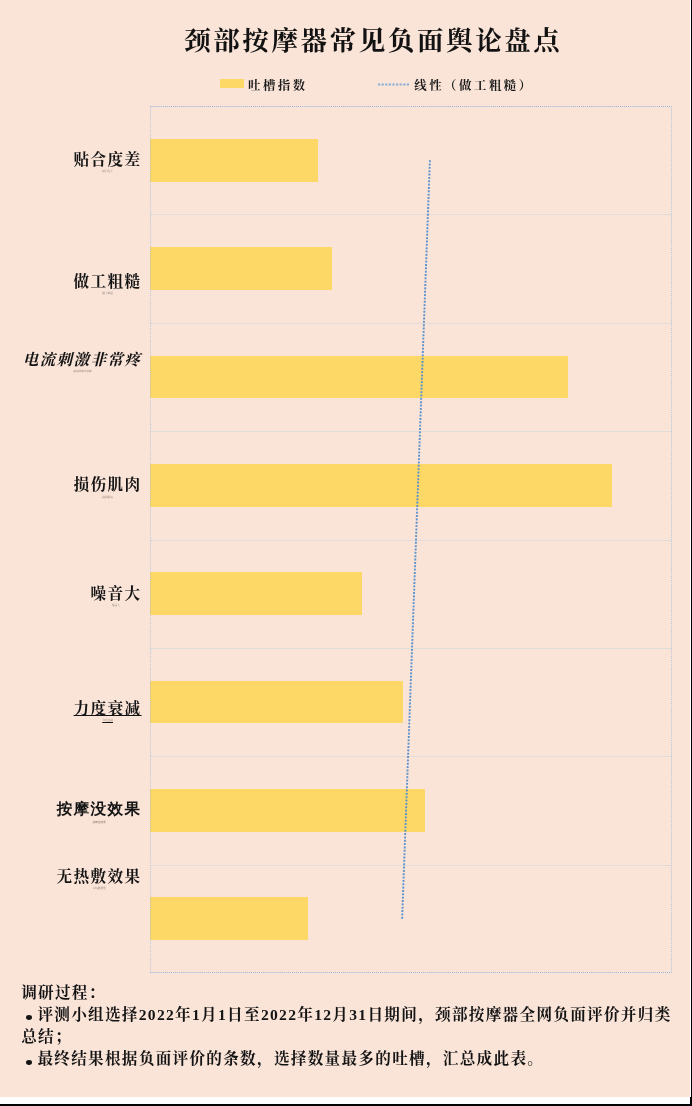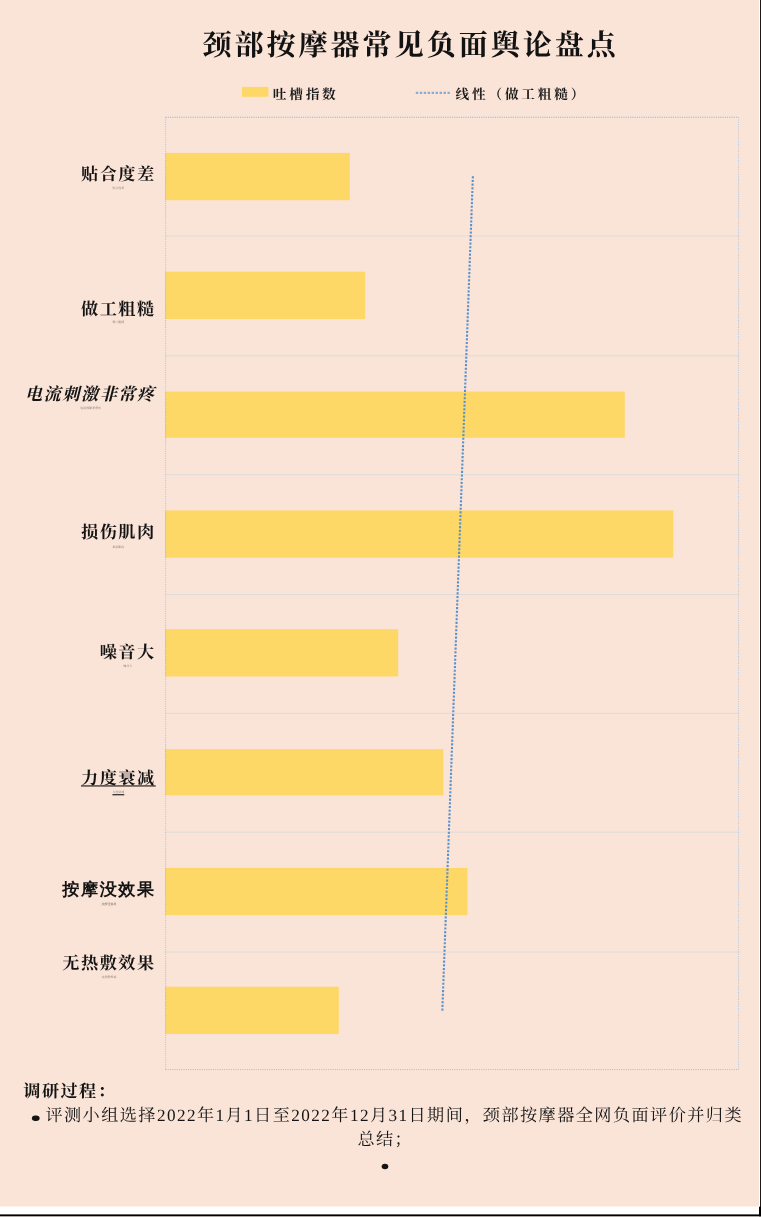--- a/index.html
+++ b/index.html
@@ -35,22 +35,22 @@
 
   .ylabels{position:absolute;left:0;top:106px;width:139.2px;height:867px;}
   .ylabel{position:absolute;right:-3.8px;text-align:center;white-space:nowrap;
            font-size:15.6px;font-weight:700;color:#141414;line-height:19px;
            letter-spacing:1.4px;padding-right:1.4px;}
   .ylabel-sub{display:block;font-size:2.7px;color:#a5948b;line-height:3px;
                margin-top:1.2px;text-align:center;letter-spacing:0;}
 
   .footer{position:absolute;left:21.2px;top:982px;width:658.2px;}
   .footer-heading{font-size:15.6px;font-weight:700;color:#141414;line-height:21.8px;letter-spacing:1.3px;}
-  .footer-bullet{font-size:15.6px;font-weight:400;color:#141414;line-height:21.8px;
-       letter-spacing:1.3px;position:relative;text-align:center;}
+  .footer-bullet{font-size:15.6px;font-weight:700;color:#141414;line-height:21.8px;
+       letter-spacing:1.3px;position:relative;}
   .bsym{display:inline-block;width:16.2px;height:16.7px;font-size:0;color:transparent;
       position:relative;vertical-align:baseline;}
   .bsym::after{content:"";position:absolute;left:4.4px;top:5.3px;width:6.6px;height:5.4px;
       border-radius:50%;background:#141414;}
 </style>
 </head>
 <body>
 
 <div id="root">
   <div class="page"></div>
@@ -106,20 +106,20 @@
         <line x1="0.5" y1="0.5" x2="0.5" y2="866.5" stroke-width="1.05" opacity="0.62"></line>
         <line x1="521.5" y1="0.5" x2="521.5" y2="866.5" stroke-width="1.05" opacity="0.62"></line>
       </g>
       <line id="trendline" stroke="#5B91CC" stroke-width="1.9" stroke-dasharray="1.95 1.4" stroke-linecap="butt" x1="279.89639999999997" y1="54.1875" x2="252.12599999999998" y2="812.8125"></line>
     </svg>
   </div>
 
   <div class="footer">
     <div class="footer-heading">调研过程：</div>
     <div class="footer-bullet"><span class="bsym">•</span><span>评测小组选择2022年1月1日至2022年12月31日期间，颈部按摩器全网负面评价并归类总结；</span></div>
-    <div class="footer-bullet"><span class="bsym">•</span></div>
+    <div class="footer-bullet"><span class="bsym">•</span><span>最终结果根据负面评价的条数，选择数量最多的吐槽，汇总成此表。</span></div>
   </div>
 
   <div class="bottom-white"></div>
   <div class="bottom-rule"></div>
   <div class="right-rule"></div>
   <div class="right-white"></div>
 </div>
 
 </body></html>

